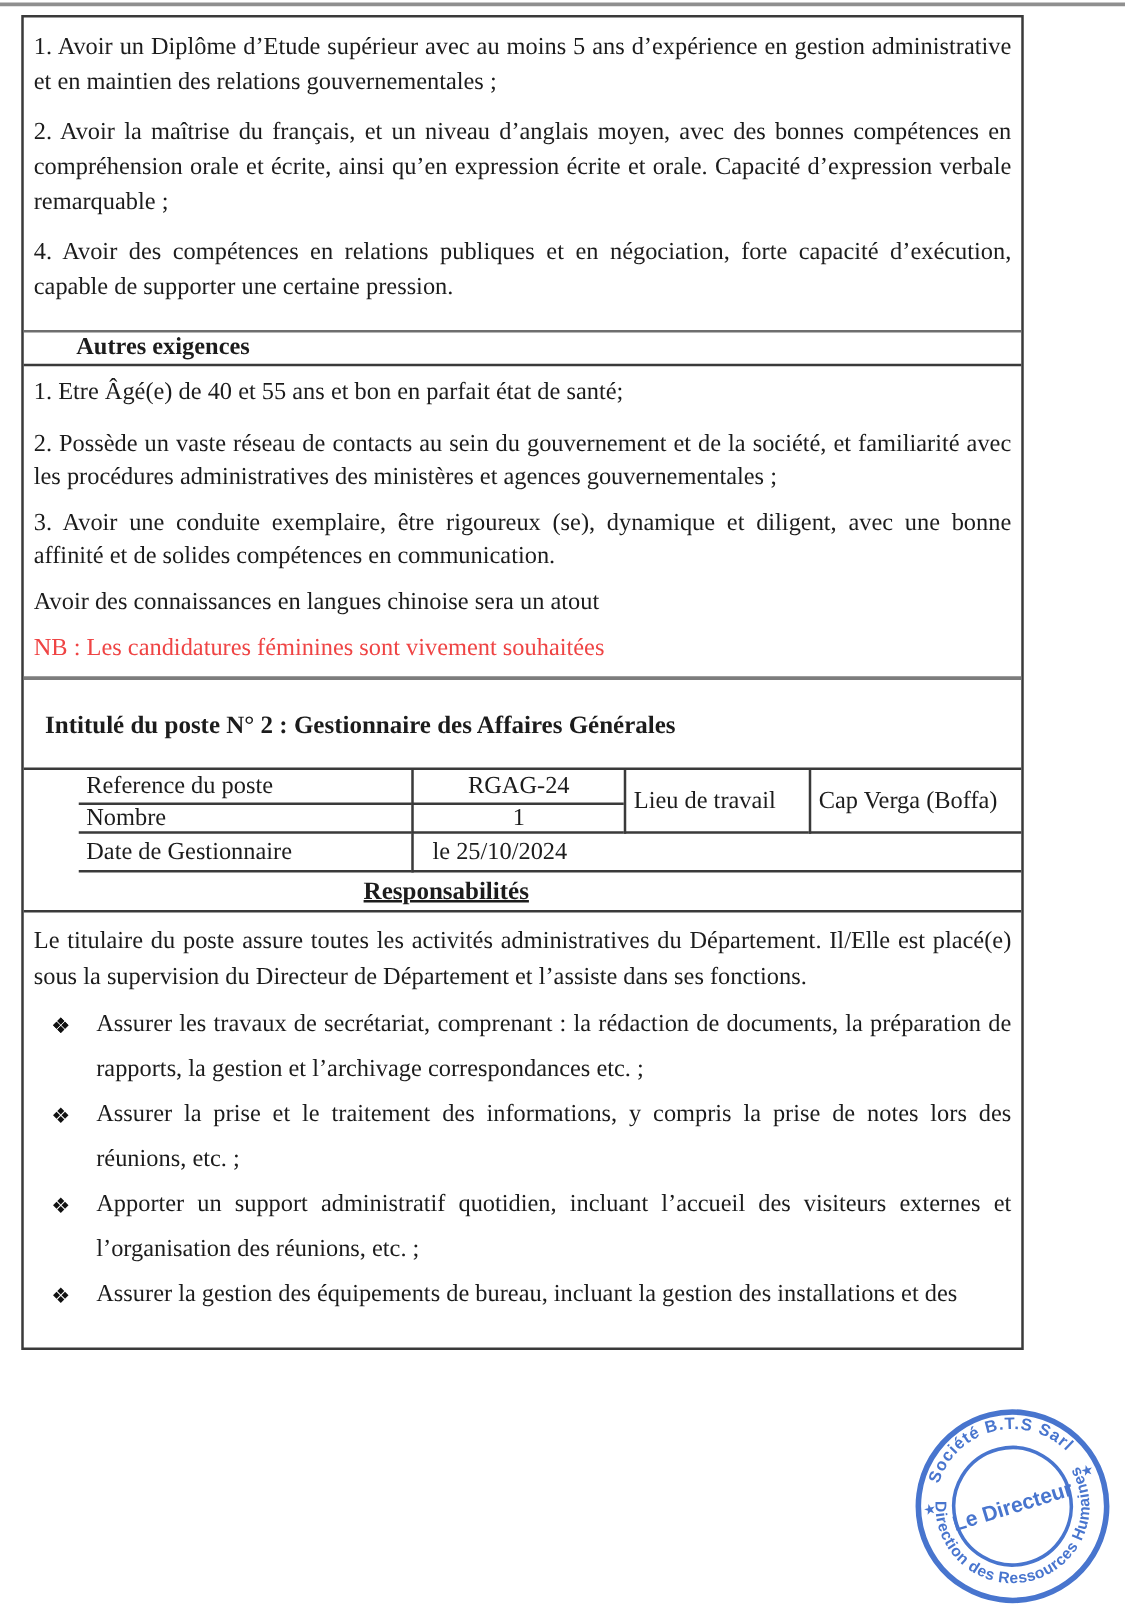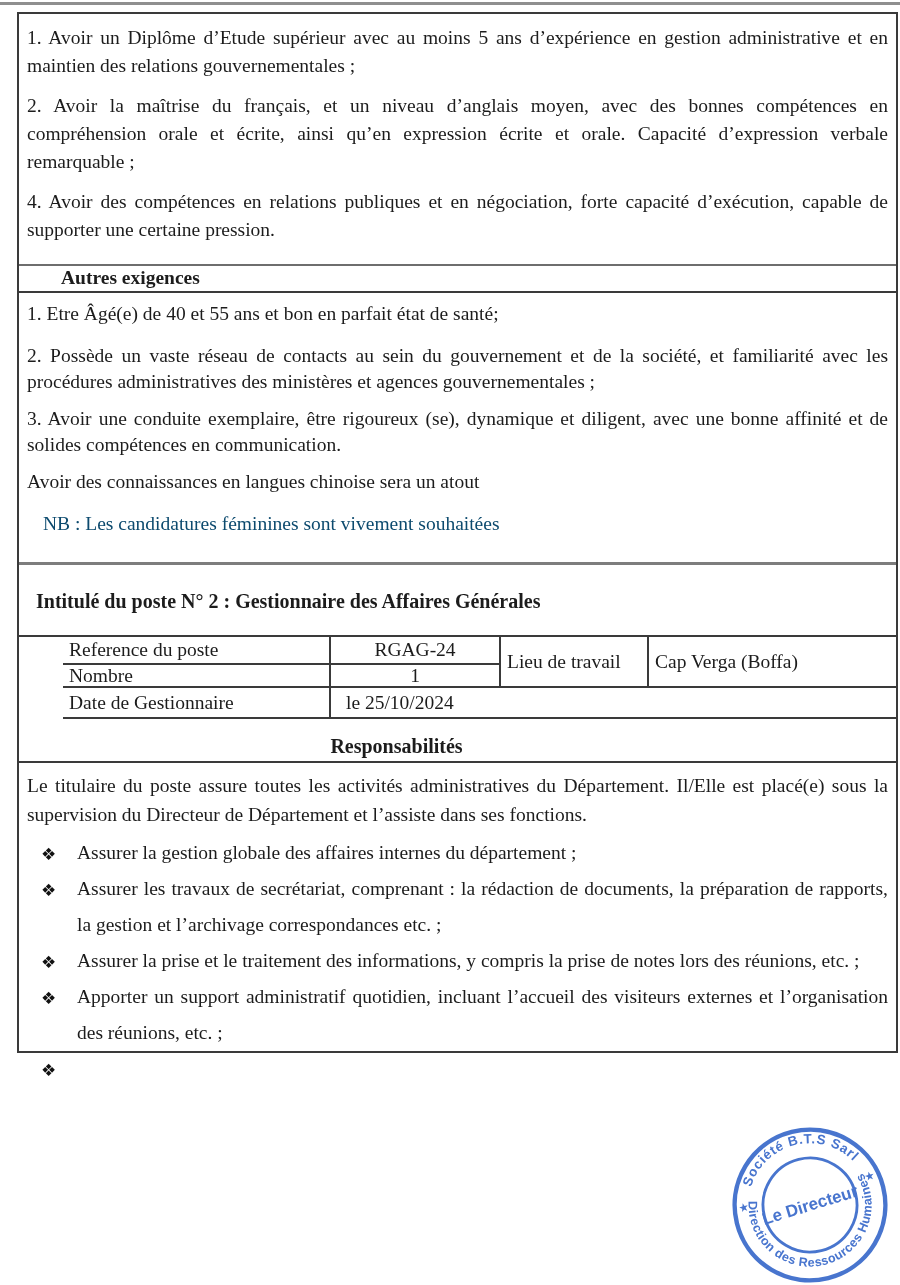--- a/index.html
+++ b/index.html
@@ -9,21 +9,21 @@
     font-family:"Liberation Serif","DejaVu Serif",serif;
     color:#1c1c1c;
     position:relative;
     overflow:hidden;
   }
   .top-artifact {
     position:absolute; left:0; top:2px; width:900px; height:3px;
     background:#8f8f8f;
   }
   .doc {
-    position:absolute; left:17px; top:12px; width:881px;
+    position:absolute; left:17px; top:12px; width:802px;
     box-sizing:border-box;
     border:2px solid #3a3a3a;
     background:#fff;
   }
   
   .req-section { padding:10px 8px 20px 8px; }
   .para {
     font-size:19.5px; line-height:28px;
     text-align:justify; margin:0 0 12px 0;
   }
@@ -34,21 +34,21 @@
     border-bottom:2px solid #3a3a3a;
     padding:1px 8px 2px 42px;
     font-size:19.5px; font-weight:bold;
   }
   
   .autres-section { padding:8px 8px 9px 8px; }
   .autres-section .para { line-height:26px; margin-bottom:11px; }
   .autres-section .para.first { margin-bottom:16px; }
   .nb-note {
     font-size:19.5px; line-height:26px;
-    color:#0c4a6e; margin:16px;
+    color:#ef4444; margin:0;
   }
   
   .intitule-box {
     border-top:3px solid #7d7d7d;
     border-bottom:2px solid #3a3a3a;
     padding:25px 8px 22px 17px;
     font-size:20px; font-weight:bold;
   }
   
   .jobtable {
@@ -66,26 +66,26 @@
     overflow:hidden;
   }
   .cell.bl { border-left:2px solid #3a3a3a; }
   .cell.center { justify-content:center; }
   .cell.span-rows { grid-row:1 / 3; }
   .cell.lieu-label { grid-column:3; }
   .cell.lieu-value { grid-column:4; }
   .cell.date-value { grid-column:2 / 5; padding-left:15px; }
   .resp-header {
     border-bottom:2px solid #3a3a3a;
-    padding:16px 130px 3px 8px;
+    padding:4px 130px 3px 8px;
     text-align:center;
-    font-size:20px; font-weight:bold;
+    font-size:20px; font-weight:bold;text-decoration:underline;
   }
   
-  .resp-section { padding:8px 8px 0 8px; }
+  .resp-section { padding:8px 8px 24px 8px; }
   .resp-intro {
     font-size:19.5px; line-height:29px;
     text-align:justify; margin:0 0 6px 0;
   }
   .resp-list { list-style:none; margin:0; padding:0; }
   .resp-list li {
     position:relative;
     padding-left:50px;
     font-size:19.5px; line-height:36px;
     text-align:justify;
@@ -142,36 +142,36 @@
     <div class="cell bl date-value">le 25/10/2024</div>
   </div>
 
   <div class="resp-header">Responsabilités</div>
 
   <section class="resp-section">
     <p class="resp-intro">Le titulaire du poste assure toutes les activités administratives du Département. Il/Elle est placé(e) sous la supervision du Directeur de Département et l’assiste dans ses fonctions.</p>
     <ul class="resp-list">
       <li>
         <span class="bullet-glyph">❖</span>
-        <span>Assurer la gestion globale des affaires internes du département ;</span>
       </li>
       <li>
         <span class="bullet-glyph">❖</span>
         <span>Assurer les travaux de secrétariat, comprenant : la rédaction de documents, la préparation de rapports, la gestion et l’archivage correspondances etc. ;</span>
       </li>
       <li>
         <span class="bullet-glyph">❖</span>
         <span>Assurer la prise et le traitement des informations, y compris la prise de notes lors des réunions, etc. ;</span>
       </li>
       <li>
         <span class="bullet-glyph">❖</span>
         <span>Apporter un support administratif quotidien, incluant l’accueil des visiteurs externes et l’organisation des réunions, etc. ;</span>
       </li>
       <li>
         <span class="bullet-glyph">❖</span>
+        <span>Assurer la gestion des équipements de bureau, incluant la gestion des installations et des</span>
       </li>
     </ul>
   </section>
 
 </div>
 
 <svg class="stamp" viewBox="-100 -100 200 200">
   <g transform="rotate(-14)">
     <circle r="93" fill="none" stroke="#2f62c8" stroke-width="5.5"></circle>
     <circle r="58" fill="none" stroke="#2f62c8" stroke-width="3.5"></circle>

